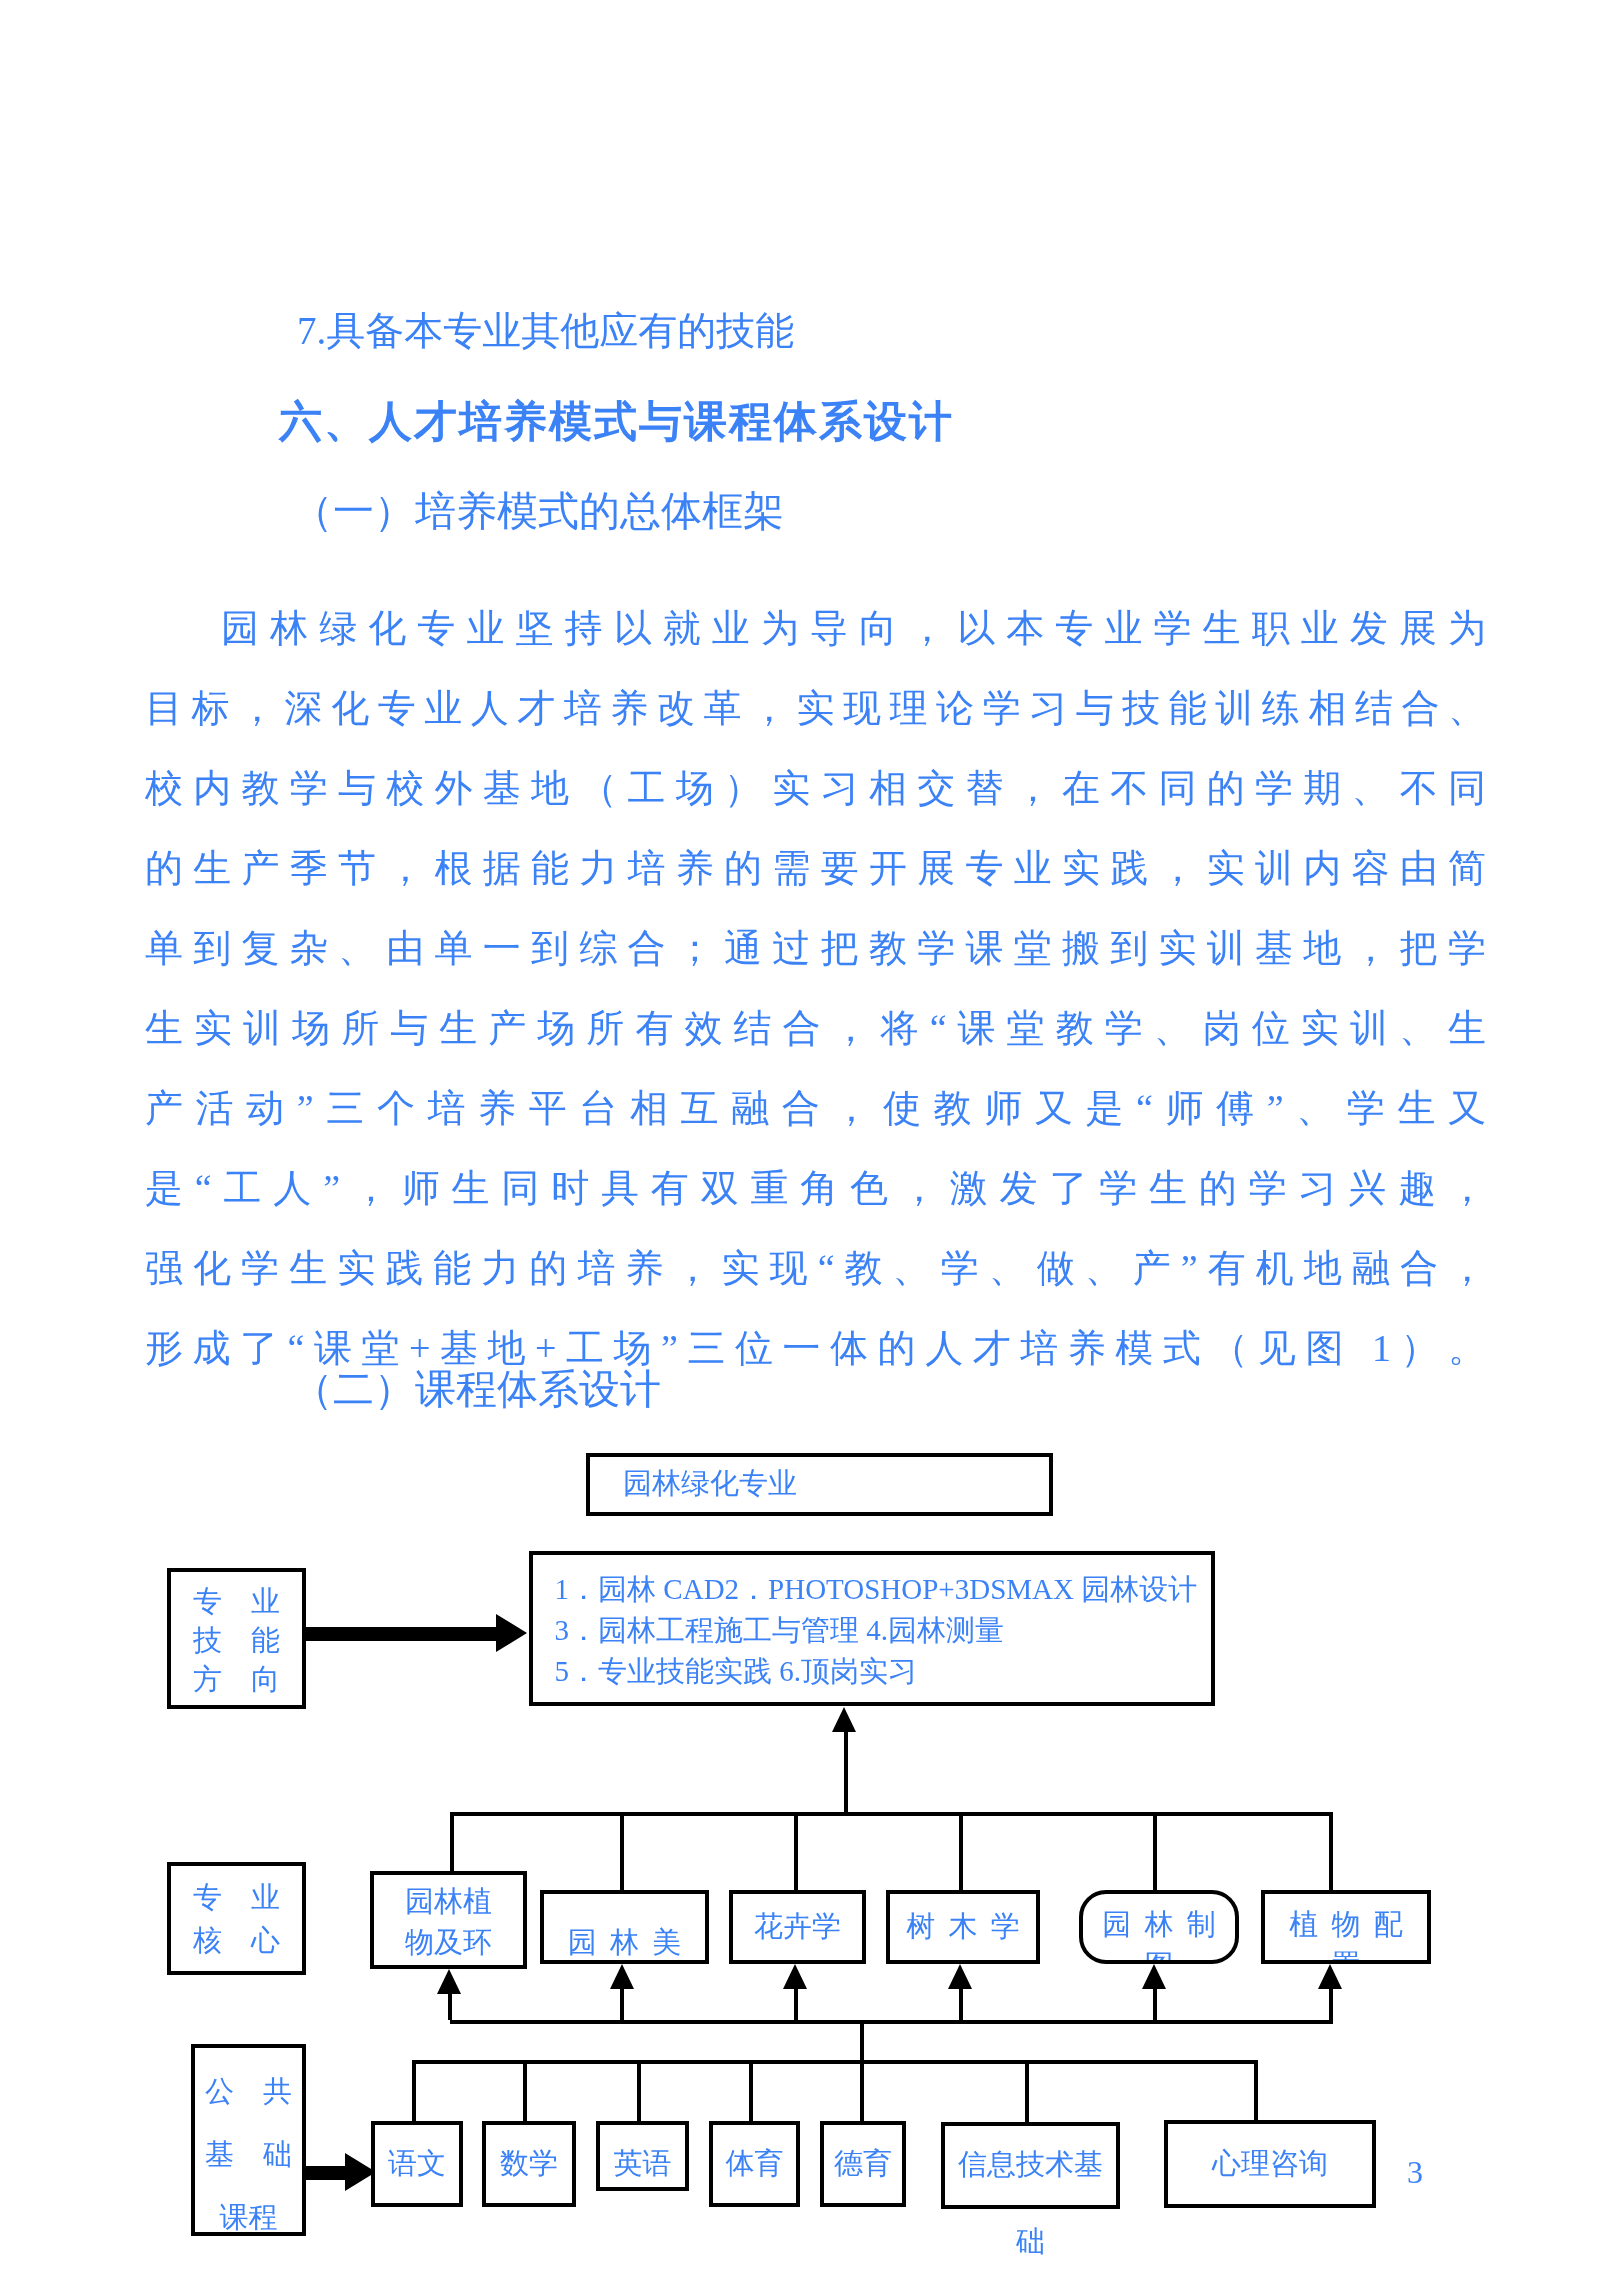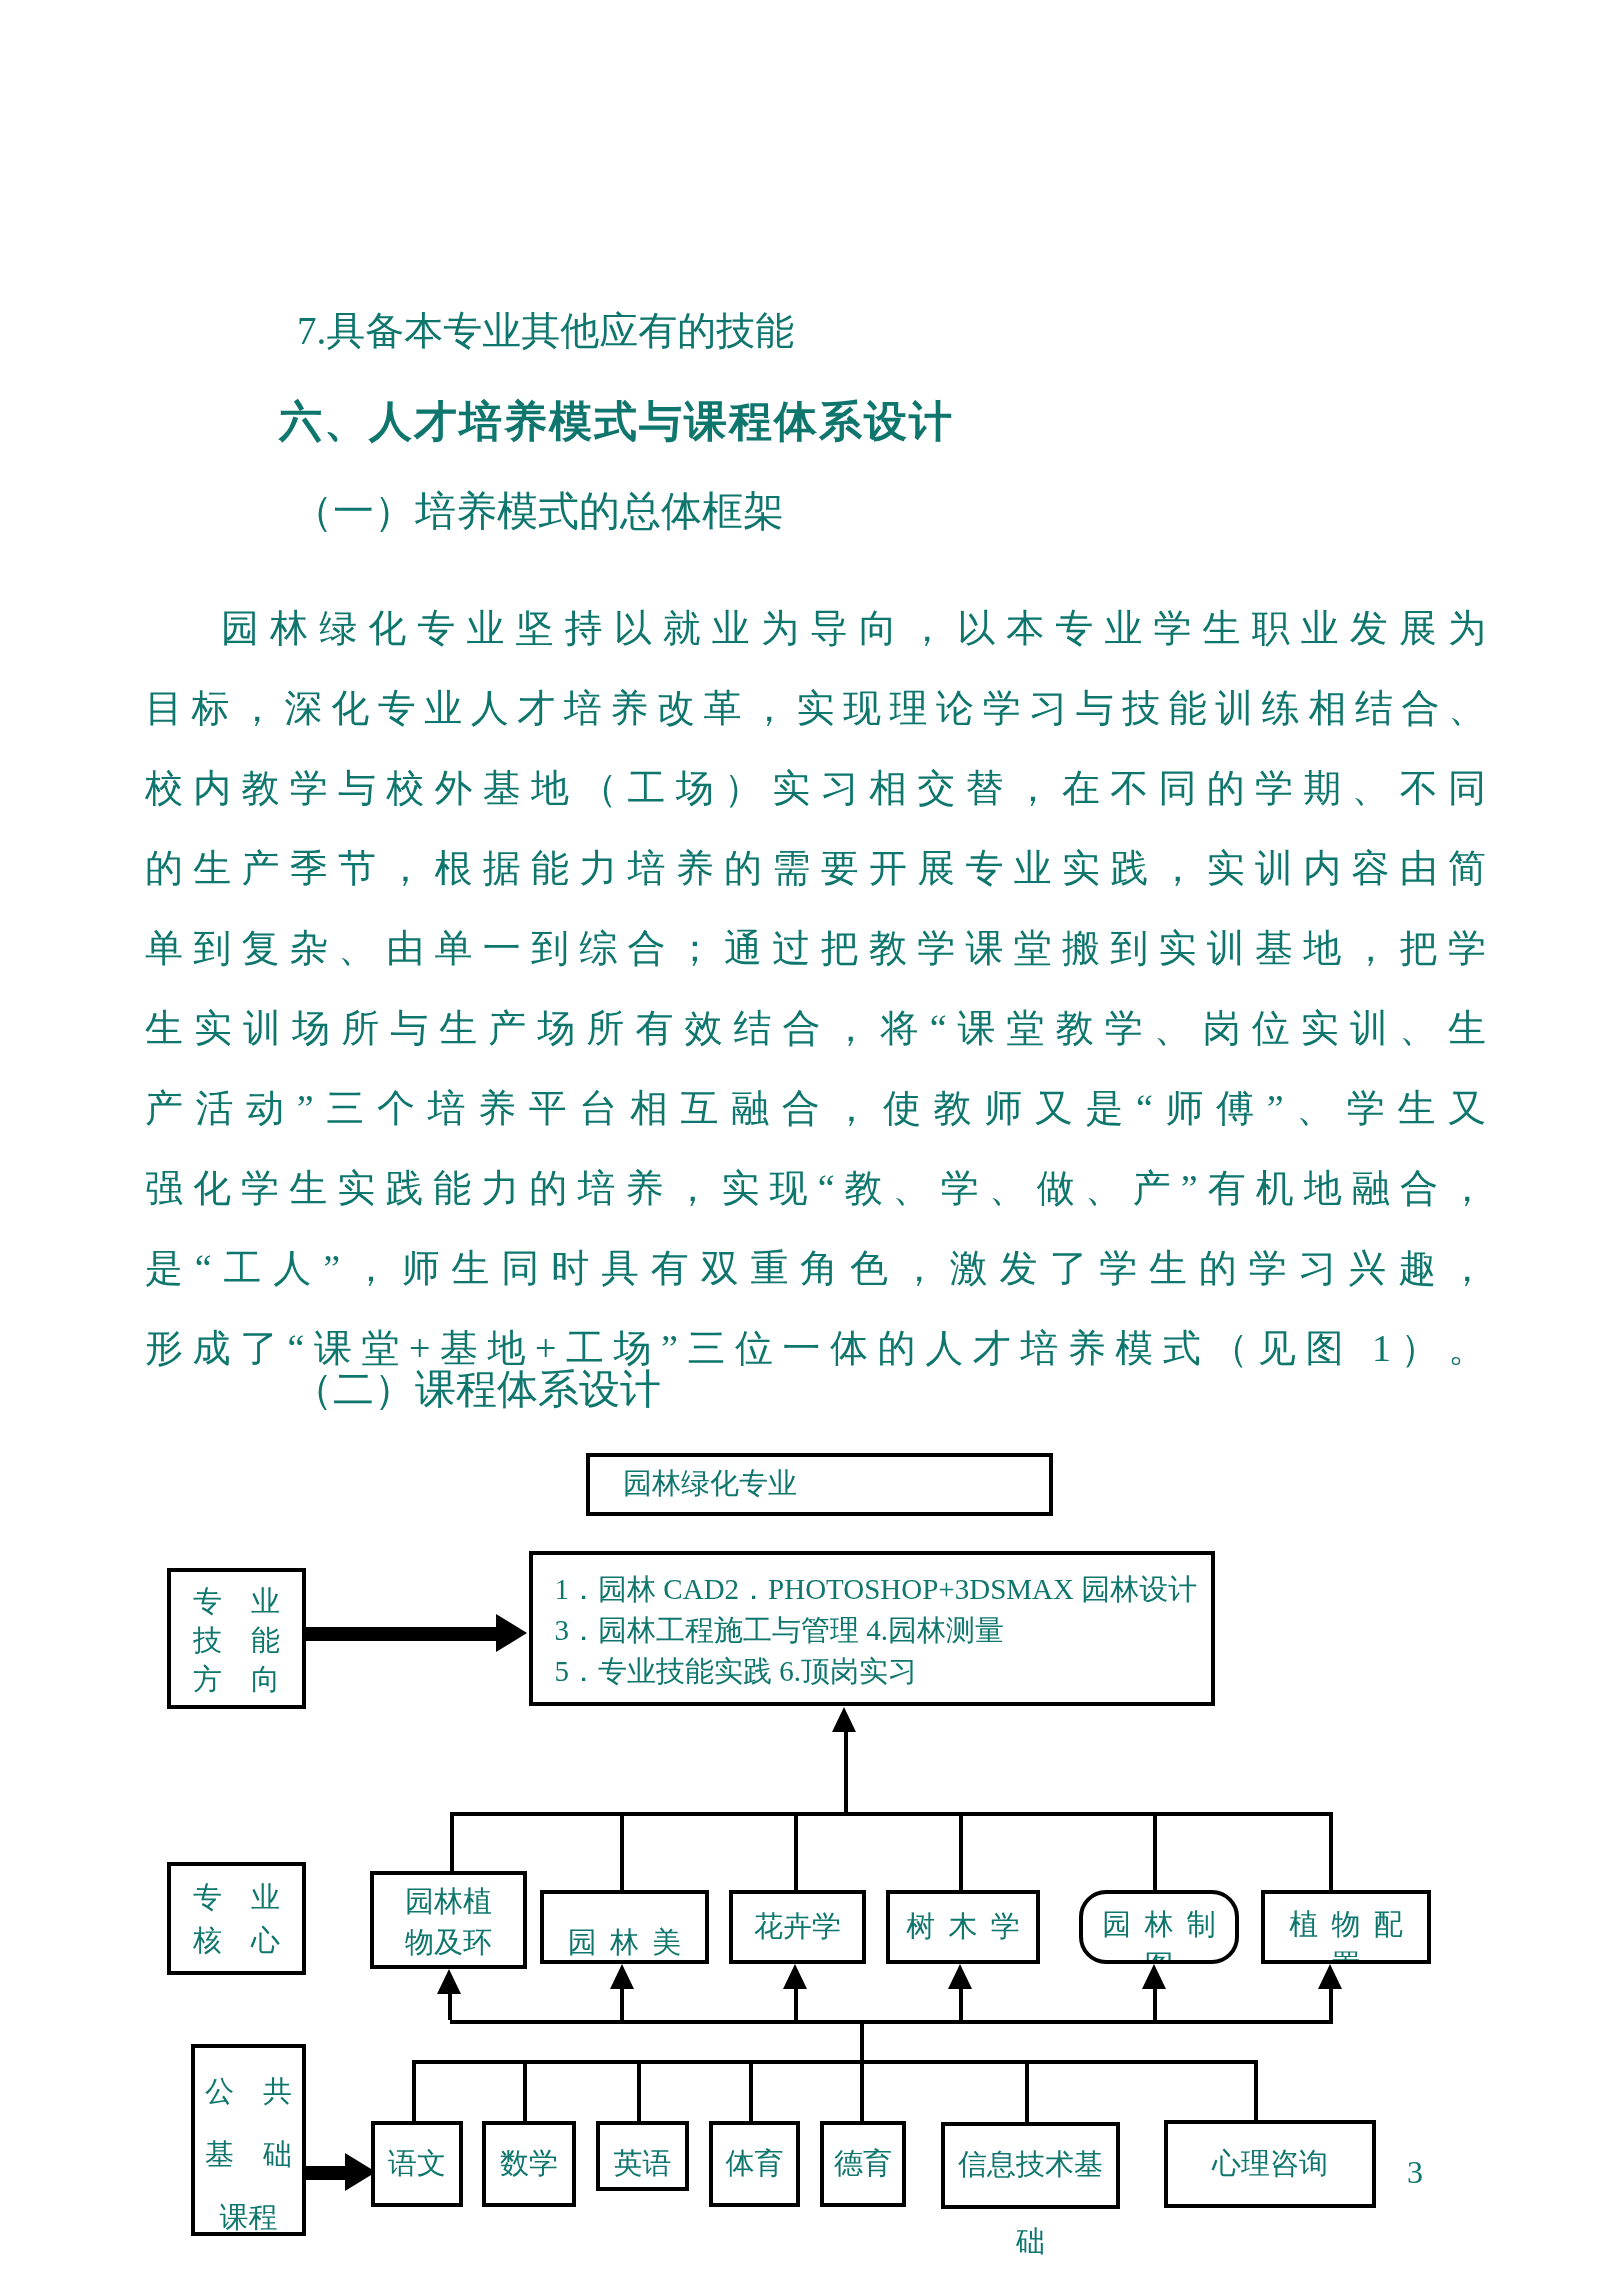--- a/index.html
+++ b/index.html
@@ -2,21 +2,21 @@
 <html><head>
 <meta charset="utf-8">
 <style>
   html,body{margin:0;padding:0;background:#888;}
   .page{
     position:relative;
     width:1621px;height:2293px;
     background:#ffffff;
     margin:0 auto;
     font-family:"Liberation Serif","DejaVu Serif",serif;
-    color:#0f766e;
+    color:#3b82f6;
     overflow:hidden;
   }
   .abs{position:absolute;}
   
   .item7{left:297px;top:306px;font-size:39px;line-height:49px;}
   .heading{left:279px;top:394px;font-size:43px;line-height:55px;font-weight:bold;
            font-family:"Liberation Sans","DejaVu Sans",sans-serif;letter-spacing:2px;}
   .subhead1{left:292px;top:486px;font-size:41px;line-height:51px;}
   .subhead2{left:292px;top:1364px;font-size:41px;line-height:51px;}
   .para{left:145px;top:588px;width:1341px;}
@@ -54,22 +54,22 @@
   <div class="abs subhead1">（一）培养模式的总体框架</div>
 
   <div class="abs para">
     <div class="bline indent">园林绿化专业坚持以就业为导向，以本专业学生职业发展为</div>
     <div class="bline">目标，深化专业人才培养改革，实现理论学习与技能训练相结合、</div>
     <div class="bline">校内教学与校外基地（工场）实习相交替，在不同的学期、不同</div>
     <div class="bline">的生产季节，根据能力培养的需要开展专业实践，实训内容由简</div>
     <div class="bline">单到复杂、由单一到综合；通过把教学课堂搬到实训基地，把学</div>
     <div class="bline">生实训场所与生产场所有效结合，将“课堂教学、岗位实训、生</div>
     <div class="bline">产活动”三个培养平台相互融合，使教师又是“师傅”、学生又</div>
+    <div class="bline">是“工人”，师生同时具有双重角色，激发了学生的学习兴趣，</div>
     <div class="bline">强化学生实践能力的培养，实现“教、学、做、产”有机地融合，</div>
-    <div class="bline">是“工人”，师生同时具有双重角色，激发了学生的学习兴趣，</div>
     <div class="bline">形成了“课堂+基地+工场”三位一体的人才培养模式（见图 1）。</div>
   </div>
 
   <div class="abs subhead2">（二）课程体系设计</div>
 
   <div class="box" style="left:586px;top:1453px;width:467px;height:63px;line-height:53px;padding-left:33px;">
     <span>园林绿化专业</span>
   </div>
 
   <div class="box ctr sp" style="left:167px;top:1568px;width:139px;height:141px;padding-top:9.8px;line-height:39px;">

